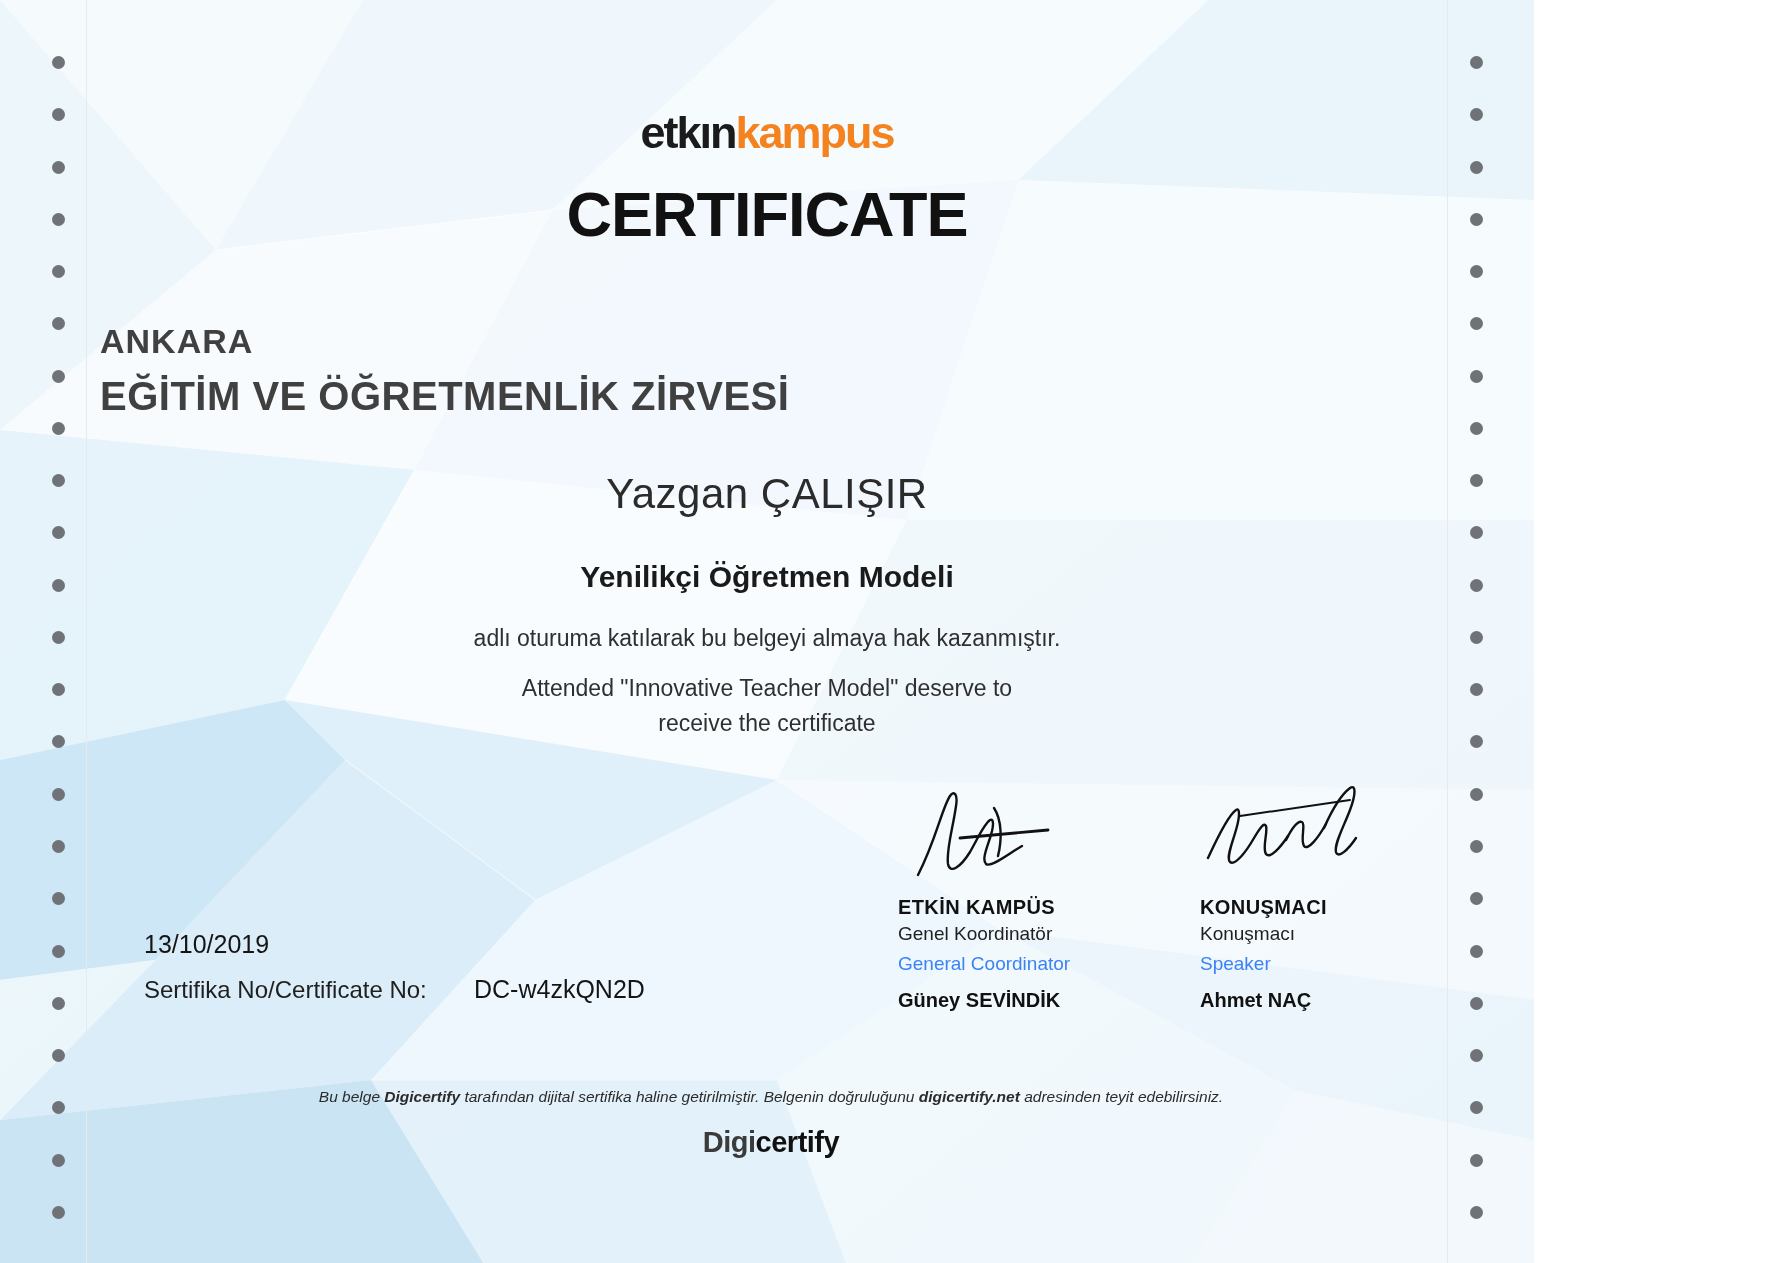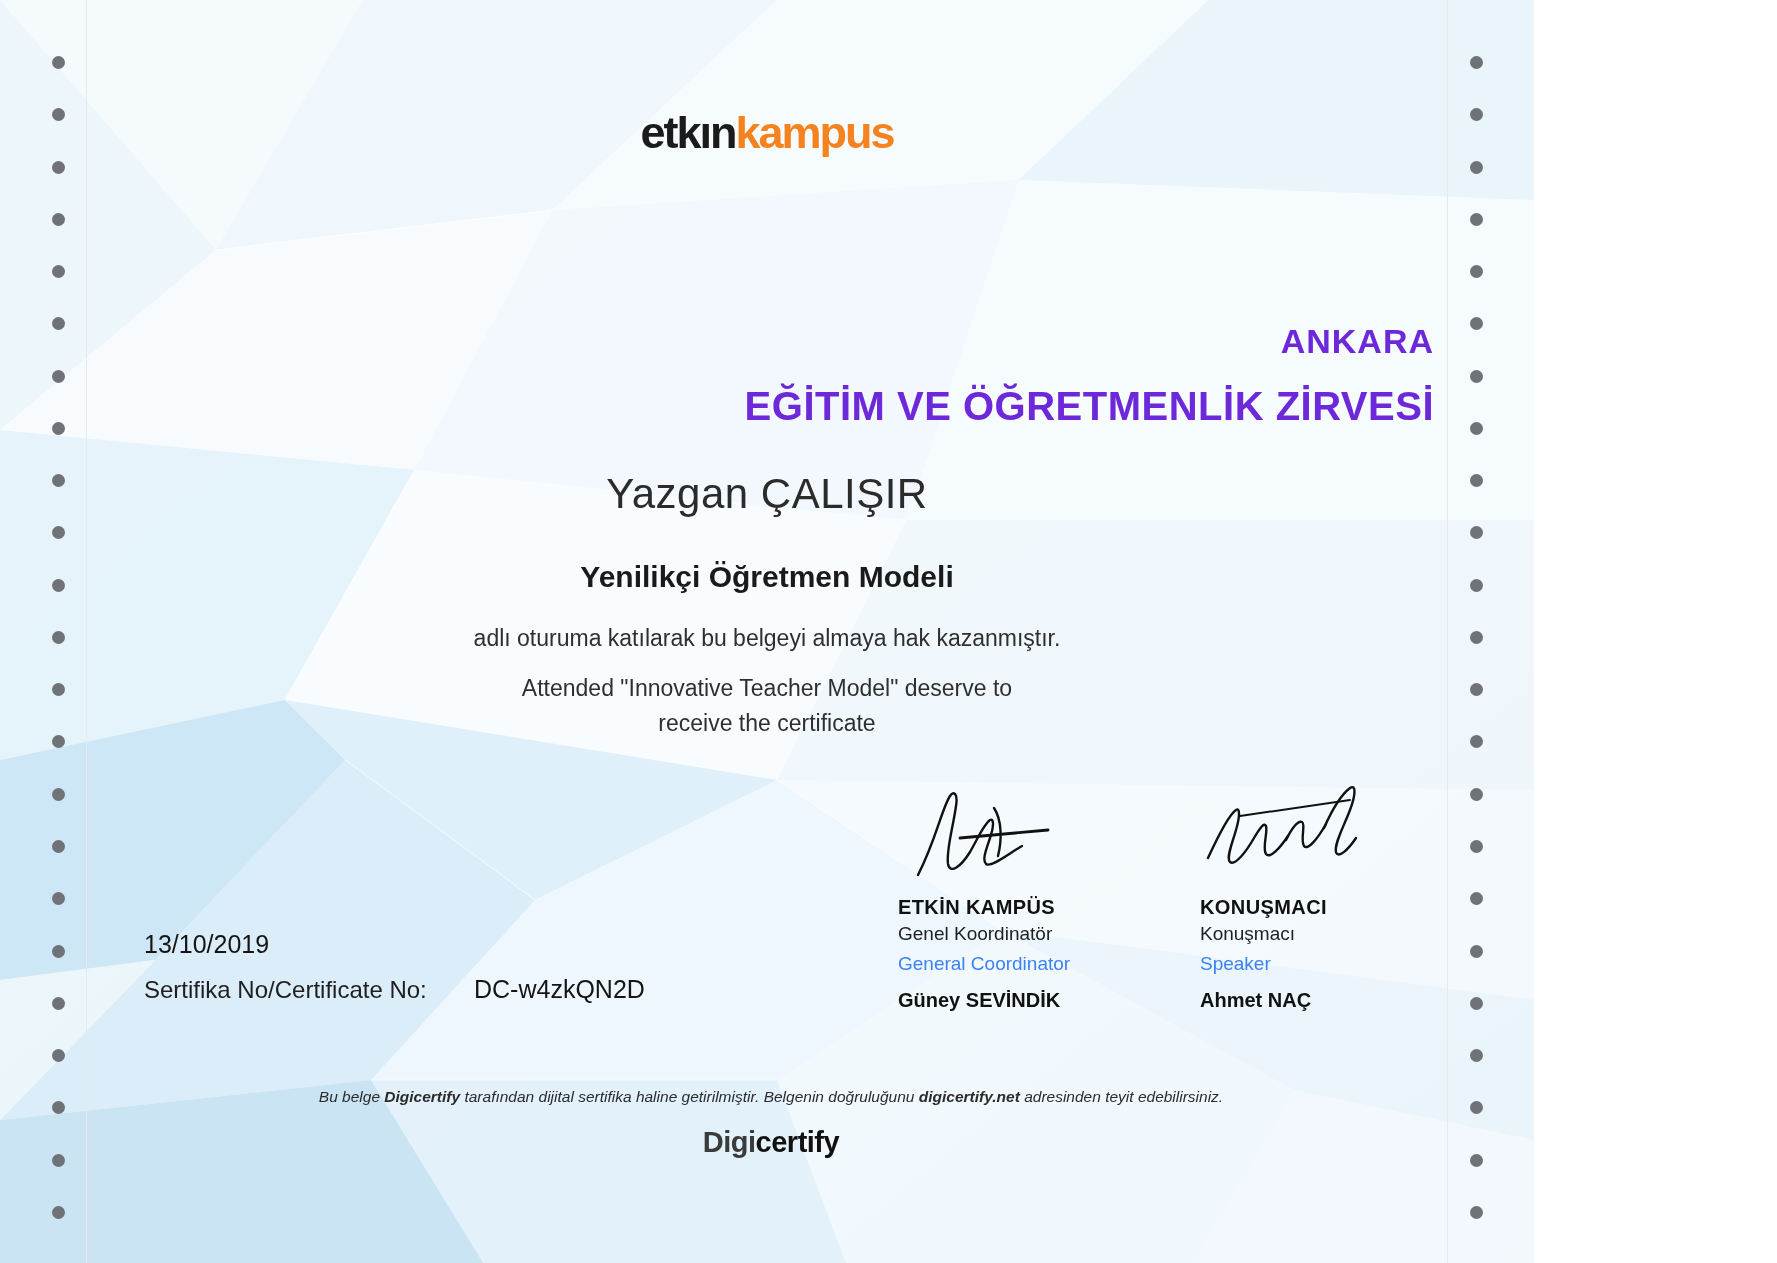--- a/index.html
+++ b/index.html
@@ -99,34 +99,34 @@
     font-weight: bold;
     letter-spacing: -1px;
     color: #111111;
   }
 
   .event-name {
     position: absolute;
     top: 320px;
     left: 0;
     right: 0;
-    text-align: right;
-    color: #6d28d9;
+    text-align: left;
+    color: #404040;
     font-weight: bold;
   }
   .event-city {
     font-size: 34px;
     letter-spacing: 1px;
     line-height: 1.25;
   }
   .event-title {
     font-size: 40px;
     letter-spacing: 0.5px;
     line-height: 1.25;
-    margin-top: 18px;
+    margin-top: 8px;
   }
 
   .recipient {
     position: absolute;
     top: 470px;
     left: 0;
     right: 0;
     text-align: center;
     font-size: 42px;
     color: #2b2b2b;
@@ -354,20 +354,21 @@
       <div class="hole"></div>
       <div class="hole"></div>
     </div>
 
   <div class="content">
 
     <div class="logo">
       <span class="etkin">etkın</span><span class="kampus">kampus</span>
     </div>
 
+    <div class="title">CERTIFICATE</div>
 
     <div class="event-name">
       <div class="event-city">ANKARA</div>
       <div class="event-title">EĞİTİM VE ÖĞRETMENLİK ZİRVESİ</div>
     </div>
 
     <div class="recipient">Yazgan ÇALIŞIR</div>
 
     <div class="session-title">Yenilikçi Öğretmen Modeli</div>
 

